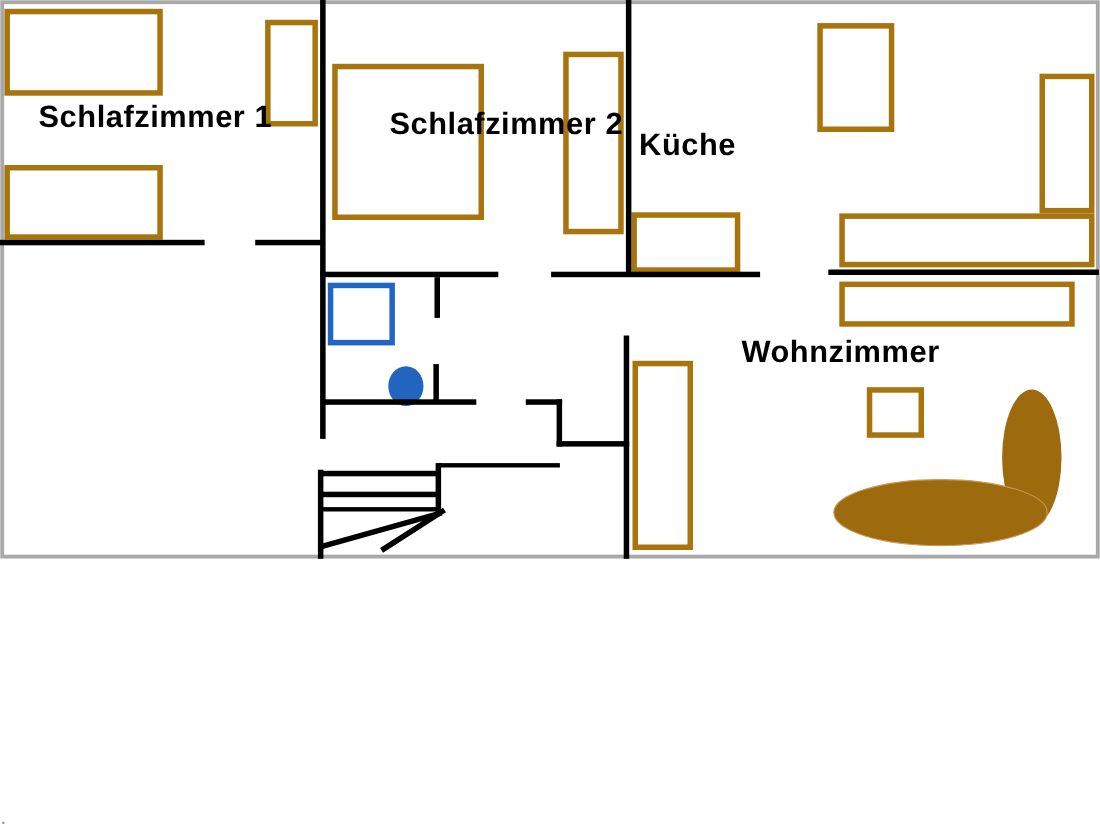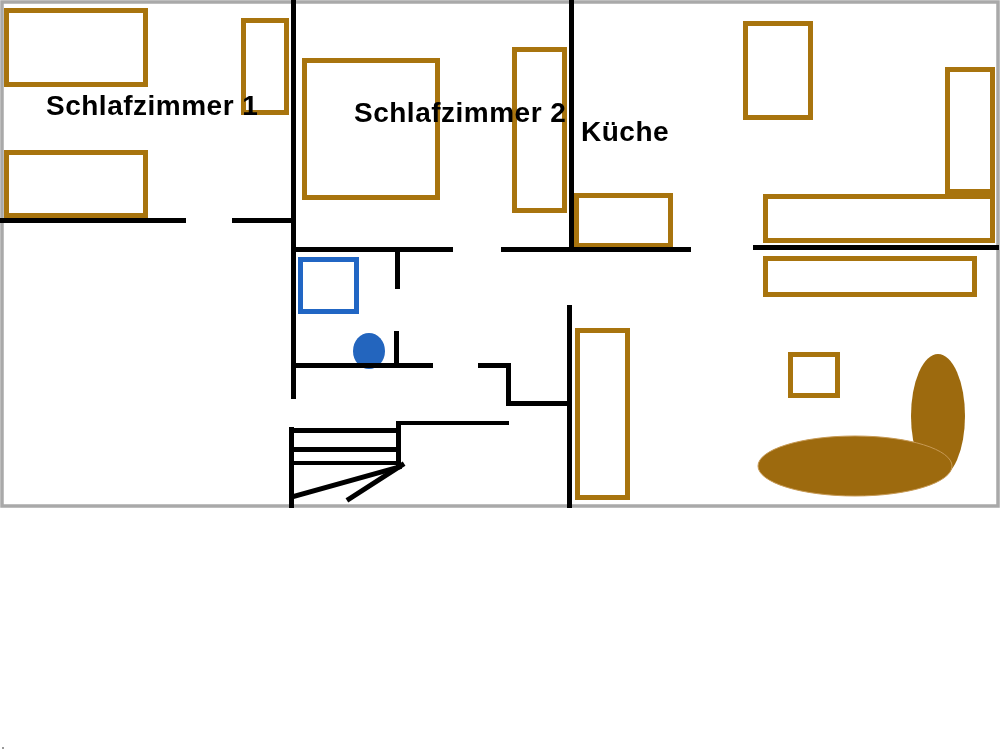--- a/index.html
+++ b/index.html
@@ -80,18 +80,19 @@
       <rect class="wall" x="289" y="427" width="5" height="81"></rect>
       <rect class="wall" x="291" y="428" width="108" height="5"></rect>
       <rect class="wall" x="396" y="421" width="5" height="47"></rect>
       <rect class="wall" x="292" y="447" width="106" height="5"></rect>
       <rect class="wall" x="292" y="461" width="105" height="4"></rect>
       <line class="wline" x1="292" y1="497" x2="399" y2="467"></line>
       <line class="wline" x1="349" y1="499" x2="402" y2="465"></line>
     </g>
   </svg>
 
-  <div class="room-label" style="left:46px;  top:92px;text-align:right;">Schlafzimmer 1</div>
+  <div class="room-label" style="left:35px;  top:92px;text-align:right;">Schlafzimmer 1</div>
   <div class="room-label" style="left:354px; top:99px;">Schlafzimmer 2</div>
   <div class="room-label" style="left:581px; top:118px;">Küche</div>
+  <div class="room-label" style="left:674px; top:306px;">Wohnzimmer</div>
 
   <div class="stray-mark"></div>
 </div>
 
 </body></html>

